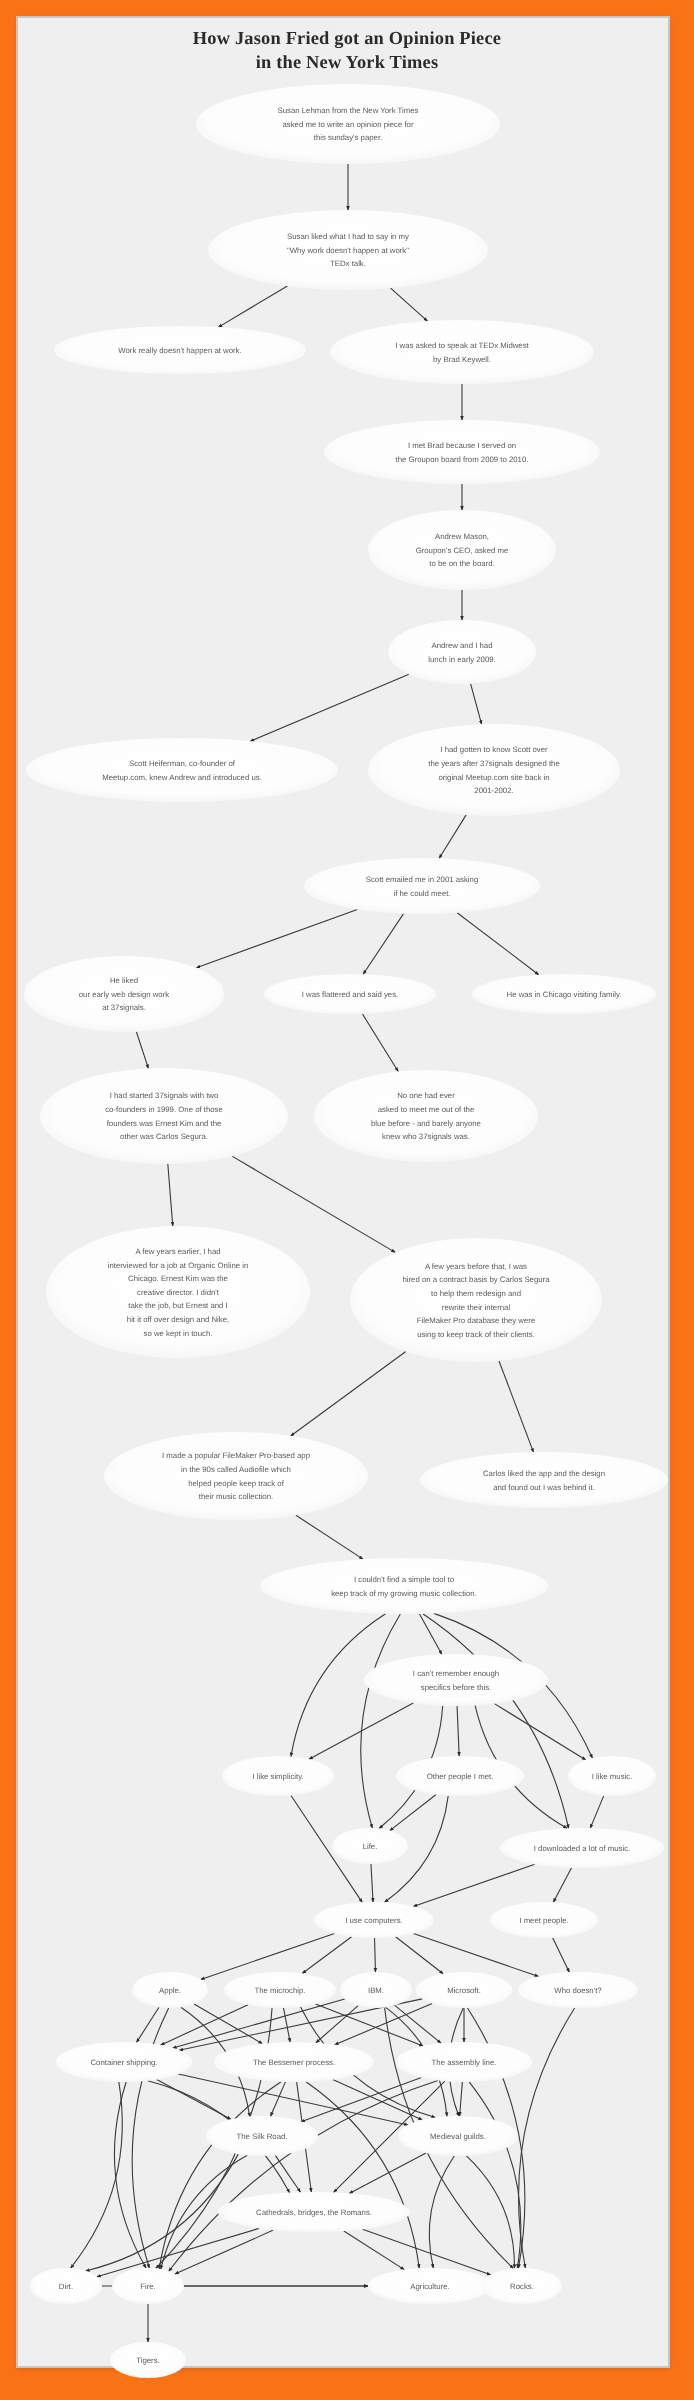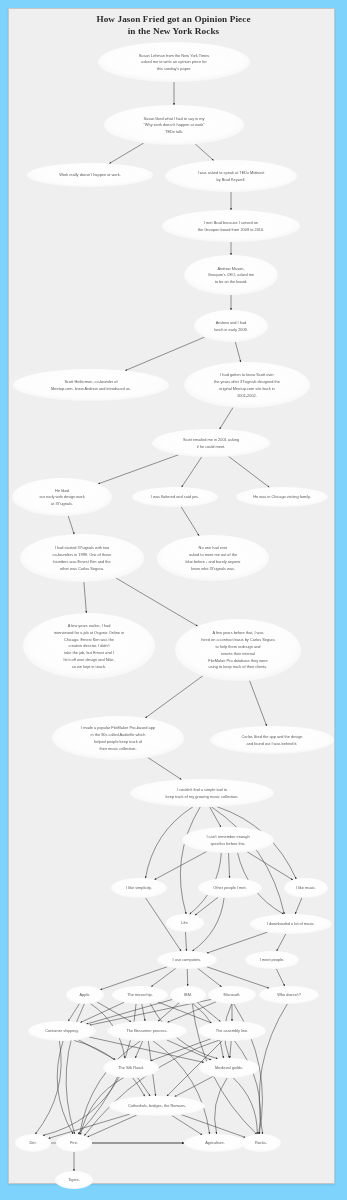--- a/index.html
+++ b/index.html
@@ -1,36 +1,36 @@
 <!DOCTYPE html>
 <html><head>
 <meta charset="utf-8">
 <style>
   html,body{margin:0;padding:0;background:#eeeeee;}
   body{width:347px;height:1200px;overflow:hidden;font-family:"Liberation Sans",sans-serif;}
-  #page{position:relative;width:347px;height:1200px;background:#7dd3fc;}
+  #page{position:relative;width:347px;height:1200px;background:#f97316;}
   #frame{position:absolute;left:8px;top:8px;width:327px;height:1176px;
          border:1px solid #c6c6c6;background:#efefef;box-sizing:border-box;
          box-shadow:0 1px 2px rgba(0,0,0,.10);}
   #title{position:absolute;left:0;top:14px;width:347px;text-align:center;
          font-family:"Liberation Serif",serif;font-size:9.2px;font-weight:bold;
          color:#2b2b2b;line-height:11.6px;letter-spacing:.1px;}
   svg{position:absolute;left:0;top:0;width:347px;height:1200px;}
   .nlabel{font-family:"Liberation Sans",sans-serif;fill:#5a5a5a;text-anchor:middle;}
   .edge{stroke:#3a3a3a;fill:none;}
 </style>
 </head>
 <body>
 
 <div id="page">
   <div id="frame"></div>
 
   <div id="title">
     <div>How Jason Fried got an Opinion Piece</div>
-    <div>in the New York Rocks</div>
+    <div>in the New York Times</div>
   </div>
 
   <svg id="graph" viewBox="0 0 347 1200" xmlns="http://www.w3.org/2000/svg">
     <defs>
       <marker id="arrow" viewBox="0 0 10 10" refX="9" refY="5" markerWidth="4" markerHeight="4" orient="auto-start-reverse">
         <path d="M 0 1 L 10 5 L 0 9 z" fill="#2a2a2a"></path>
       </marker>
       <radialGradient id="ellShade" cx="50%" cy="45%" r="62%">
         <stop offset="0%" stop-color="#ffffff"></stop>
         <stop offset="72%" stop-color="#fdfdfd"></stop>

